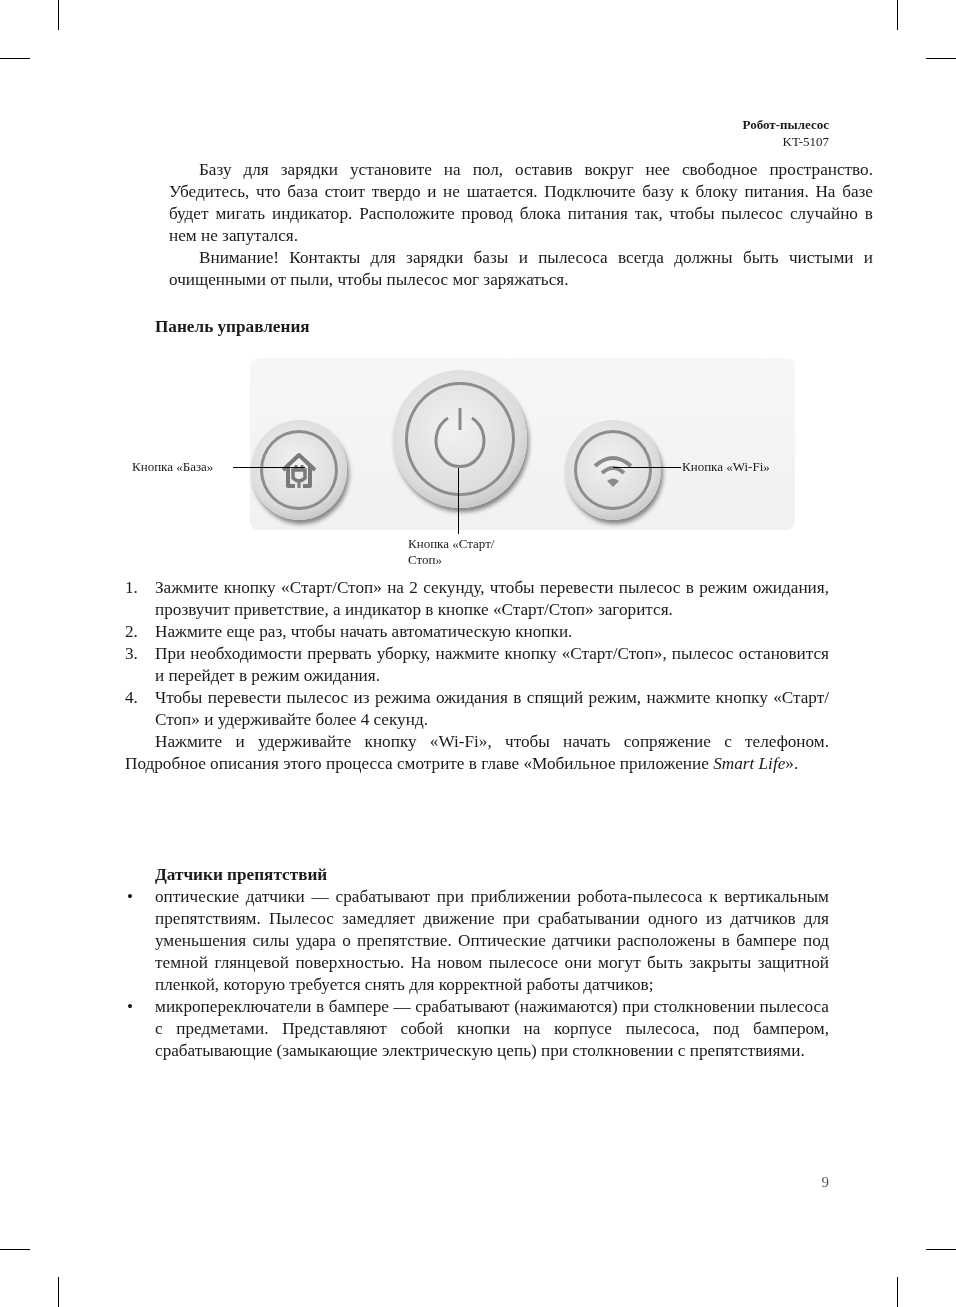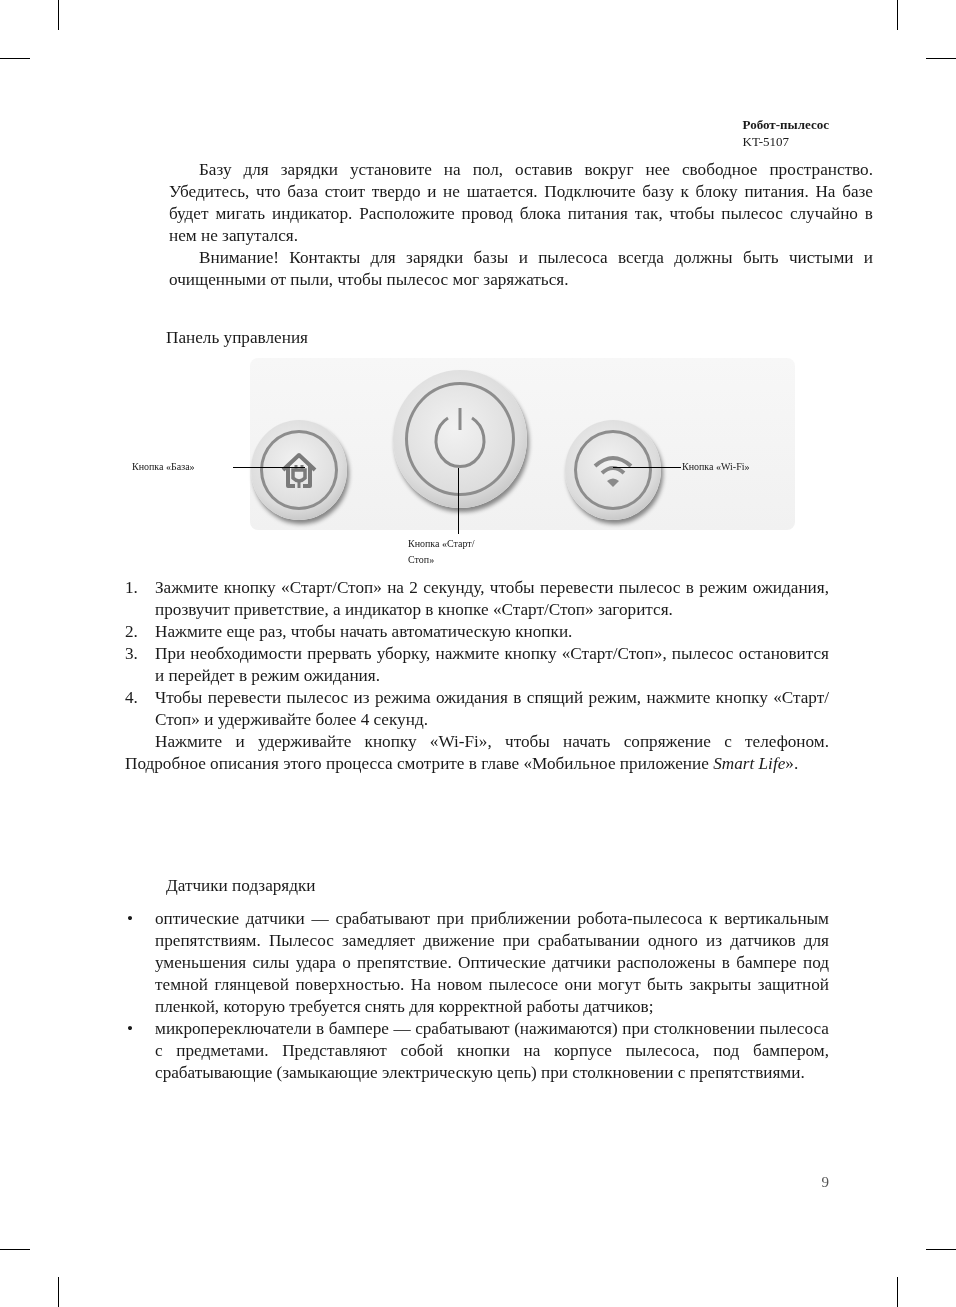--- a/index.html
+++ b/index.html
@@ -1,34 +1,34 @@
 <!DOCTYPE html>
 <html><head>
 <meta charset="utf-8">
 <style>
   html, body { margin:0; padding:0; background:#ffffff; }
   body { width:956px; height:1307px; position:relative; overflow:hidden;
          font-family:"Liberation Serif", "DejaVu Serif", serif; color:#1a1a1a; }
   .crop { position:absolute; background:#000; }
-  .header { position:absolute; right:127px; top:116px; text-align:left; font-size:13px; line-height:17px; }
+  .header { position:absolute; right:127px; top:116px; text-align:right; font-size:13px; line-height:17px; }
   .header .title { font-weight:bold; }
   .body-text { position:absolute; left:125px; width:704px; font-size:17.2px; line-height:22px; text-align:justify; }
   .p { margin:0; text-indent:30px; }
-  .h { font-weight:normal; margin:11px; padding-left:30px; }
+  .h { font-weight:bold; margin:0; padding-left:30px; }
   .ol { margin:0; padding:0; list-style:none; }
   .ol li { position:relative; padding-left:30px; }
   .ol li .num { position:absolute; left:0; top:0; }
   .ul { margin:0; padding:0; list-style:none; }
   .ul li { position:relative; padding-left:30px; }
   .ul li .bullet { position:absolute; left:2px; top:0; }
   .figure { position:absolute; left:125px; top:358px; width:704px; height:215px; }
   .fig-bg { position:absolute; left:125px; top:0px; width:545px; height:172px; background:linear-gradient(180deg,#f7f7f7,#f1f1f1); border-radius:8px; }
   .btn { position:absolute; border-radius:50%; background:radial-gradient(circle at 45% 40%, #f4f4f4 0%, #dcdcdc 60%, #bdbdbd 85%, #6a6a6a 100%); box-shadow: 2px 4px 4px rgba(0,0,0,0.45); }
   .btn .ring { position:absolute; border-radius:50%; border:3px solid #8d8d8d; background:radial-gradient(circle at 45% 40%, #f2f2f2, #d6d6d6); }
-  .lbl { position:absolute; font-size:10px; line-height:16px; white-space:nowrap; }
+  .lbl { position:absolute; font-size:13px; line-height:16px; white-space:nowrap; }
   .line { position:absolute; background:#000; }
   .page-num { position:absolute; right:127px; top:1174px; font-size:15px; color:#555; }
   em { font-style:italic; }
 </style>
 </head>
 <body>
 
 <div class="crop" style="left:58px;top:0;width:1px;height:30px;"></div>
 <div class="crop" style="left:0;top:58px;width:30px;height:1px;"></div>
 <div class="crop" style="left:897px;top:0;width:1px;height:30px;"></div>
@@ -97,20 +97,20 @@
   <ol class="ol">
     <li><span class="num">1.</span><span>Зажмите кнопку «Старт/Стоп» на 2 секунду, чтобы перевести пылесос в режим ожидания, прозвучит приветствие, а индикатор в кнопке «Старт/Стоп» загорится.</span></li>
     <li><span class="num">2.</span><span>Нажмите еще раз, чтобы начать автоматическую кнопки.</span></li>
     <li><span class="num">3.</span><span>При необходимости прервать уборку, нажмите кнопку «Старт/Стоп», пылесос остановится и перейдет в режим ожидания.</span></li>
     <li><span class="num">4.</span><span>Чтобы перевести пылесос из режима ожидания в спящий режим, нажмите кнопку «Старт/Стоп» и удерживайте более 4 секунд.</span></li>
   </ol>
   <p class="p"><span>Нажмите и удерживайте кнопку «Wi-Fi», чтобы начать сопряжение с телефоном. Подробное описания этого процесса смотрите в главе «Мобильное приложение </span><em>Smart Life</em><span>».</span></p>
 </div>
 
 <div class="body-text" style="top:864px;">
-  <p class="h">Датчики подзарядки</p>
+  <p class="h">Датчики препятствий</p>
   <ul class="ul">
     <li><span class="bullet">•</span><span>оптические датчики — срабатывают при приближении робота-пылесоса к вертикальным препятствиям. Пылесос замедляет движение при срабатывании одного из датчиков для уменьшения силы удара о препятствие. Оптические датчики расположены в бампере под темной глянцевой поверхностью. На новом пылесосе они могут быть закрыты защитной пленкой, которую требуется снять для корректной работы датчиков;</span></li>
     <li><span class="bullet">•</span><span>микропереключатели в бампере — срабатывают (нажимаются) при столкновении пылесоса с предметами. Представляют собой кнопки на корпусе пылесоса, под бампером, срабатывающие (замыкающие электрическую цепь) при столкновении с препятствиями.</span></li>
   </ul>
 </div>
 
 <div class="page-num">9</div>
 
 </body></html>

